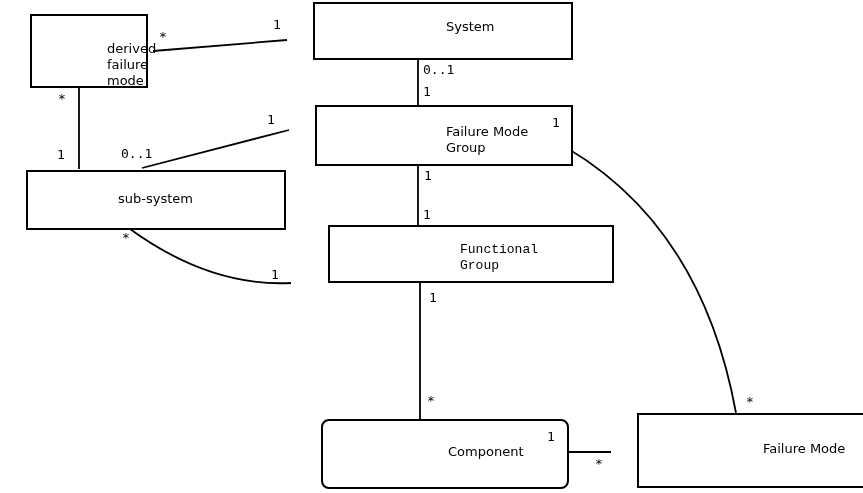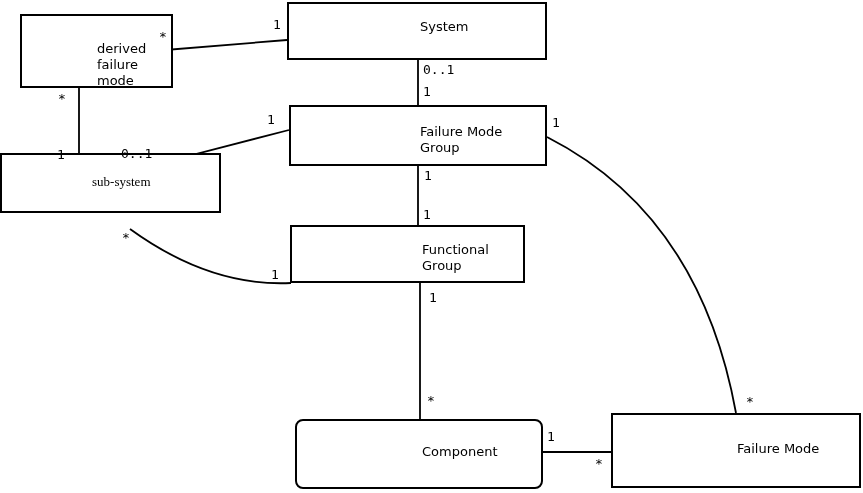--- a/index.html
+++ b/index.html
@@ -20,46 +20,47 @@
     left: 0;
     top: 0;
     width: 863px;
     height: 493px;
   }
   .entity {
     position: absolute;
     box-sizing: border-box;
     background: #ffffff;
     border: 2px solid #000000;
+    margin-left: 26px;
   }
   .entity .label {
     position: absolute;
     font-size: 13px;
     line-height: 16px;
     color: #000000;
     white-space: pre-line;
   }
   .mult {
     position: absolute;
     font-family: "DejaVu Sans Mono", "Liberation Mono", monospace;
     font-size: 13px;
     line-height: 15px;
     color: #000000;
     white-space: nowrap;
   }
   
-  #box-derived      { left: 20px;   top: 14px;  width: 153px; height: 74px; }
+  #box-derived      { left: 4px;   top: 14px;  width: 118px; height: 74px; }
   #box-derived .label      { left: 75px;  top: 25px; }
   #box-system       { left: 287px; top: 2px;   width: 260px; height: 58px; }
   #box-system .label       { left: 131px; top: 15px; }
   #box-fmg          { left: 289px; top: 105px; width: 258px; height: 61px; }
   #box-fmg .label          { left: 129px; top: 17px; }
-  #box-subsystem    { left: 0px;   top: 153px; width: 221px; height: 60px; font-family: Liberation Serif, serif; }
+  #box-subsystem    { left: 0px;   top: 170px; width: 260px; height: 60px; }
   #box-subsystem .label    { left: 90px;  top: 19px; }
-  #box-fg           { left: 290px; top: 225px; width: 235px; height: 58px; }
+  #box-fg           { left: 302px; top: 225px; width: 286px; height: 58px; font-family: Liberation Mono, monospace; }
   #box-fg .label           { left: 130px; top: 15px; }
   #box-component    { left: 295px; top: 419px; width: 248px; height: 70px; border-radius: 8px; }
   #box-component .label    { left: 125px; top: 23px; }
   #box-failuremode  { left: 611px; top: 413px; width: 250px; height: 75px; }
   #box-failuremode .label  { left: 124px; top: 26px; }
   
   #m-a1 { left: 159px; top: 29px;  }
   #m-a2 { left: 273px; top: 17px;  }
   #m-b1 { left: 423px; top: 62px;  }
   #m-b2 { left: 423px; top: 84px;  }

